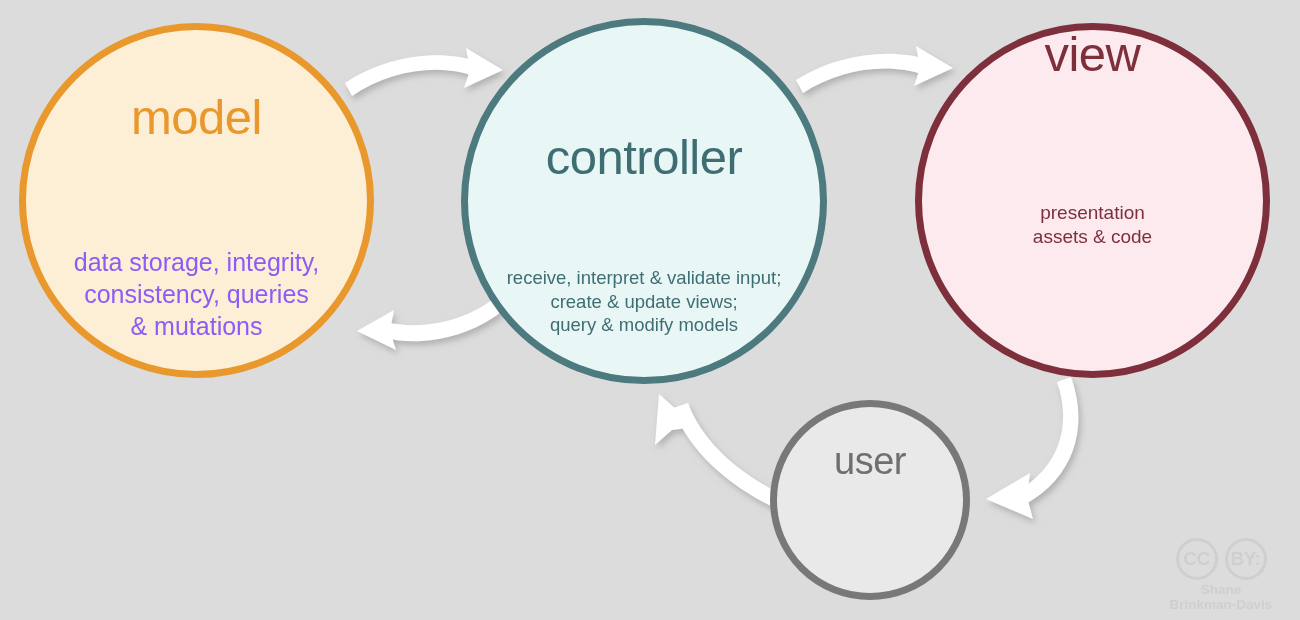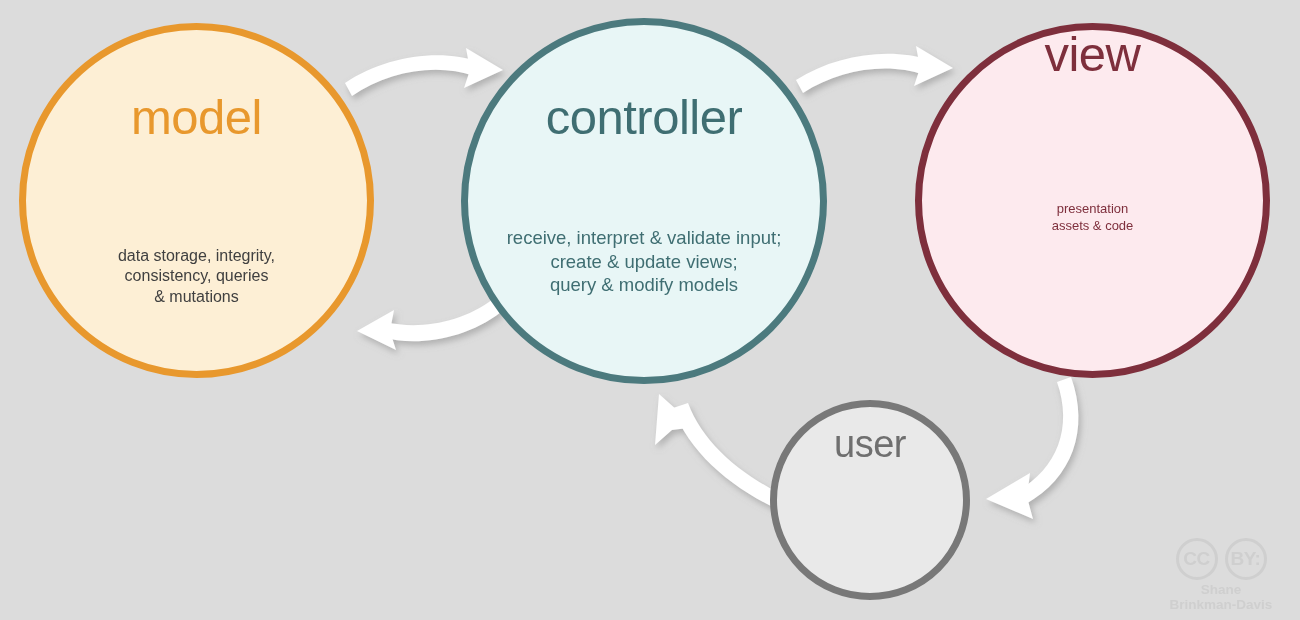--- a/index.html
+++ b/index.html
@@ -49,71 +49,71 @@
     width: 355px; height: 355px;
     background: #fdefd5;
     border: 7px solid #e8982d;
   }
   #node-model .node-title {
     color: #e8982d;
     font-size: 49px;
     margin-top: 63px;
   }
   #node-model .node-desc {
-    color: #404040;
-    font-size: 16px;
+    color: #8b5cf6;
+    font-size: 25px;
     margin-top: 64px;
   }
 
   
   #node-controller {
     left: 461px; top: 18px;
     width: 366px; height: 366px;
     background: #e8f6f6;
     border: 7px solid #4c7a7e;
   }
   #node-controller .node-title {
     color: #3f6e72;
     font-size: 49px;
-    margin-top: 68px;
+    margin-top: 108px;
   }
   #node-controller .node-desc {
     color: #3f6e72;
     font-size: 18.5px;
     margin-top: 44px;
   }
 
   
   #node-view {
     left: 915px; top: 23px;
     width: 355px; height: 355px;
     background: #fdeaee;
     border: 7px solid #7e2f3c;
   }
   #node-view .node-title {
     color: #7e2f3c;
     font-size: 49px;
   }
   #node-view .node-desc {
     color: #7e2f3c;
-    font-size: 13px;
+    font-size: 19px;
     margin-top: 82px;
   }
 
   
   #node-user {
     left: 770px; top: 400px;
     width: 200px; height: 200px;
     background: #e9e9e9;
     border: 7px solid #787878;
   }
   #node-user .node-title {
     color: #6f6f6f;
     font-size: 38px;
-    margin-top: 18px;
+    margin-top: 35px;
   }
   #node-user .node-desc {
     color: #6f6f6f;
     font-size: 17.5px;
     margin-top: 10px;
   }
 
   
   #watermark {
     position: absolute;

